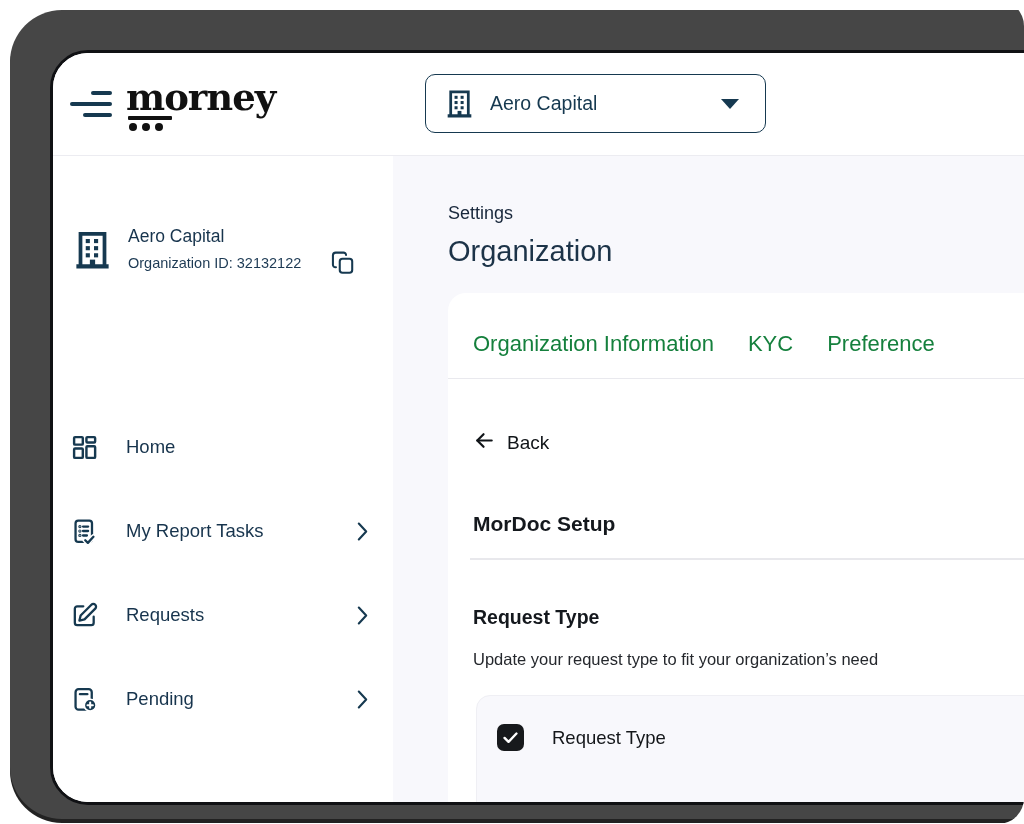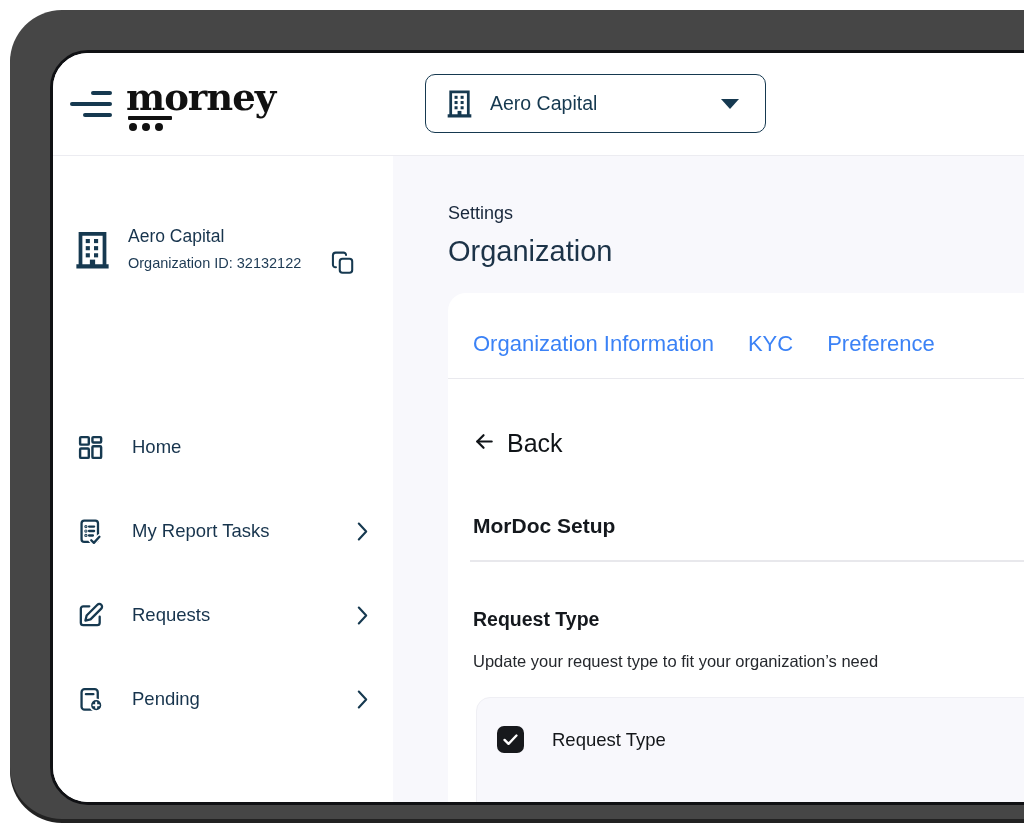--- a/index.html
+++ b/index.html
@@ -1,17 +1,17 @@
 <!DOCTYPE html>
 <html><head>
 <meta charset="utf-8">
 <style>
   html,body{margin:0;padding:0;}
   body{font-family:"Liberation Sans", sans-serif; background:#ffffff;}
-  #canvas{position:relative;width:1024px;height:824px;overflow:hidden;background:#ffffff;}
+  #canvas{position:relative;width:1024px;height:824px;overflow:hidden;background:#ffffff;border-radius:26px;}
 
   
   .frame{position:absolute;left:10px;top:10px;width:1090px;height:809px;
          background:#464646;border-radius:52px;box-shadow:0 4px 0 rgba(10,10,10,.9);}
   .window{position:absolute;left:40px;top:40px;width:1060px;height:749px;
           background:#ffffff;border:3px solid #101114;border-radius:38px;overflow:hidden;
           display:flex;flex-direction:column;}
 
   
   .app-header{height:102px;flex:0 0 102px;background:#fff;border-bottom:1px solid #ececf1;
@@ -39,35 +39,35 @@
   .app-body{flex:1;display:flex;min-height:0;}
   .sidebar{flex:0 0 340px;background:#fff;position:relative;}
   .org-block{position:absolute;left:17px;top:70px;display:flex;align-items:center;}
   .org-text{margin-left:13px;}
   .org-name{font-size:17.5px;color:#17344d;}
   .org-id-row{display:flex;align-items:center;margin-top:3px;gap:20px;}
   .org-id{font-size:14.5px;color:#1d3a54;}
   .copy-btn{margin-left:9px;display:flex;cursor:pointer;}
 
   .nav{position:absolute;left:0;top:268px;right:0;}
-  .nav-item{display:flex;align-items:center;height:46px;margin-bottom:38px;padding-left:23px;cursor:pointer;}
+  .nav-item{display:flex;align-items:center;height:46px;margin-bottom:38px;padding-left:17px;cursor:pointer;}
   .nav-item .nico{width:30px;display:flex;}
   .nav-item .nlabel{margin-left:26px;font-size:18.5px;color:#17344d;}
   .nav-item .chev{margin-left:auto;margin-right:25px;display:flex;}
 
   .main{flex:1;background:#f8f8fc;padding-left:55px;display:flex;flex-direction:column;min-width:0;}
   .breadcrumb{margin-top:47px;font-size:18px;color:#18273b;}
   .page-title{margin-top:11px;font-size:29px;font-weight:500;color:#1c3348;}
 
   .card{margin-top:25px;background:#fff;border-top-left-radius:18px;flex:1;min-height:500px;}
   .tabs{height:86px;display:flex;align-items:flex-end;gap:34px;padding:0 0 21px 25px;
         border-bottom:1px solid #e9e9ee;box-sizing:border-box;}
-  .tab{font-size:22px;color:#3b82f6;cursor:pointer;white-space:nowrap;}
+  .tab{font-size:22px;color:#15803d;cursor:pointer;white-space:nowrap;}
   .back-row{margin:50px 0 0 25px;display:flex;align-items:center;gap:11px;cursor:pointer;width:max-content;}
-  .back-label{font-size:25px;color:#101418;}
+  .back-label{font-size:19px;color:#101418;}
   .section-title{margin:56px 0 0 25px;font-size:21px;font-weight:bold;color:#14181d;}
   .divider{margin:22px 0 0 22px;height:2px;background:#e8e8ec;}
   .rt-heading{margin:46px 0 0 25px;font-size:19.5px;font-weight:bold;color:#14181d;}
   .rt-desc{margin:21px 0 0 25px;font-size:16.5px;color:#25282d;}
   .option-card{margin:26px 0 0 28px;background:#f8f8fc;border:1px solid #efeff4;border-radius:14px;
                height:140px;padding:28px 0 0 20px;display:flex;align-items:flex-start;box-sizing:border-box;}
   .checkbox{width:27px;height:27px;background:#17191c;border-radius:7px;display:flex;align-items:center;justify-content:center;cursor:pointer;flex:0 0 27px;}
   .option-label{margin-left:28px;font-size:18.5px;color:#14171a;line-height:27px;}
 </style>
 </head>

